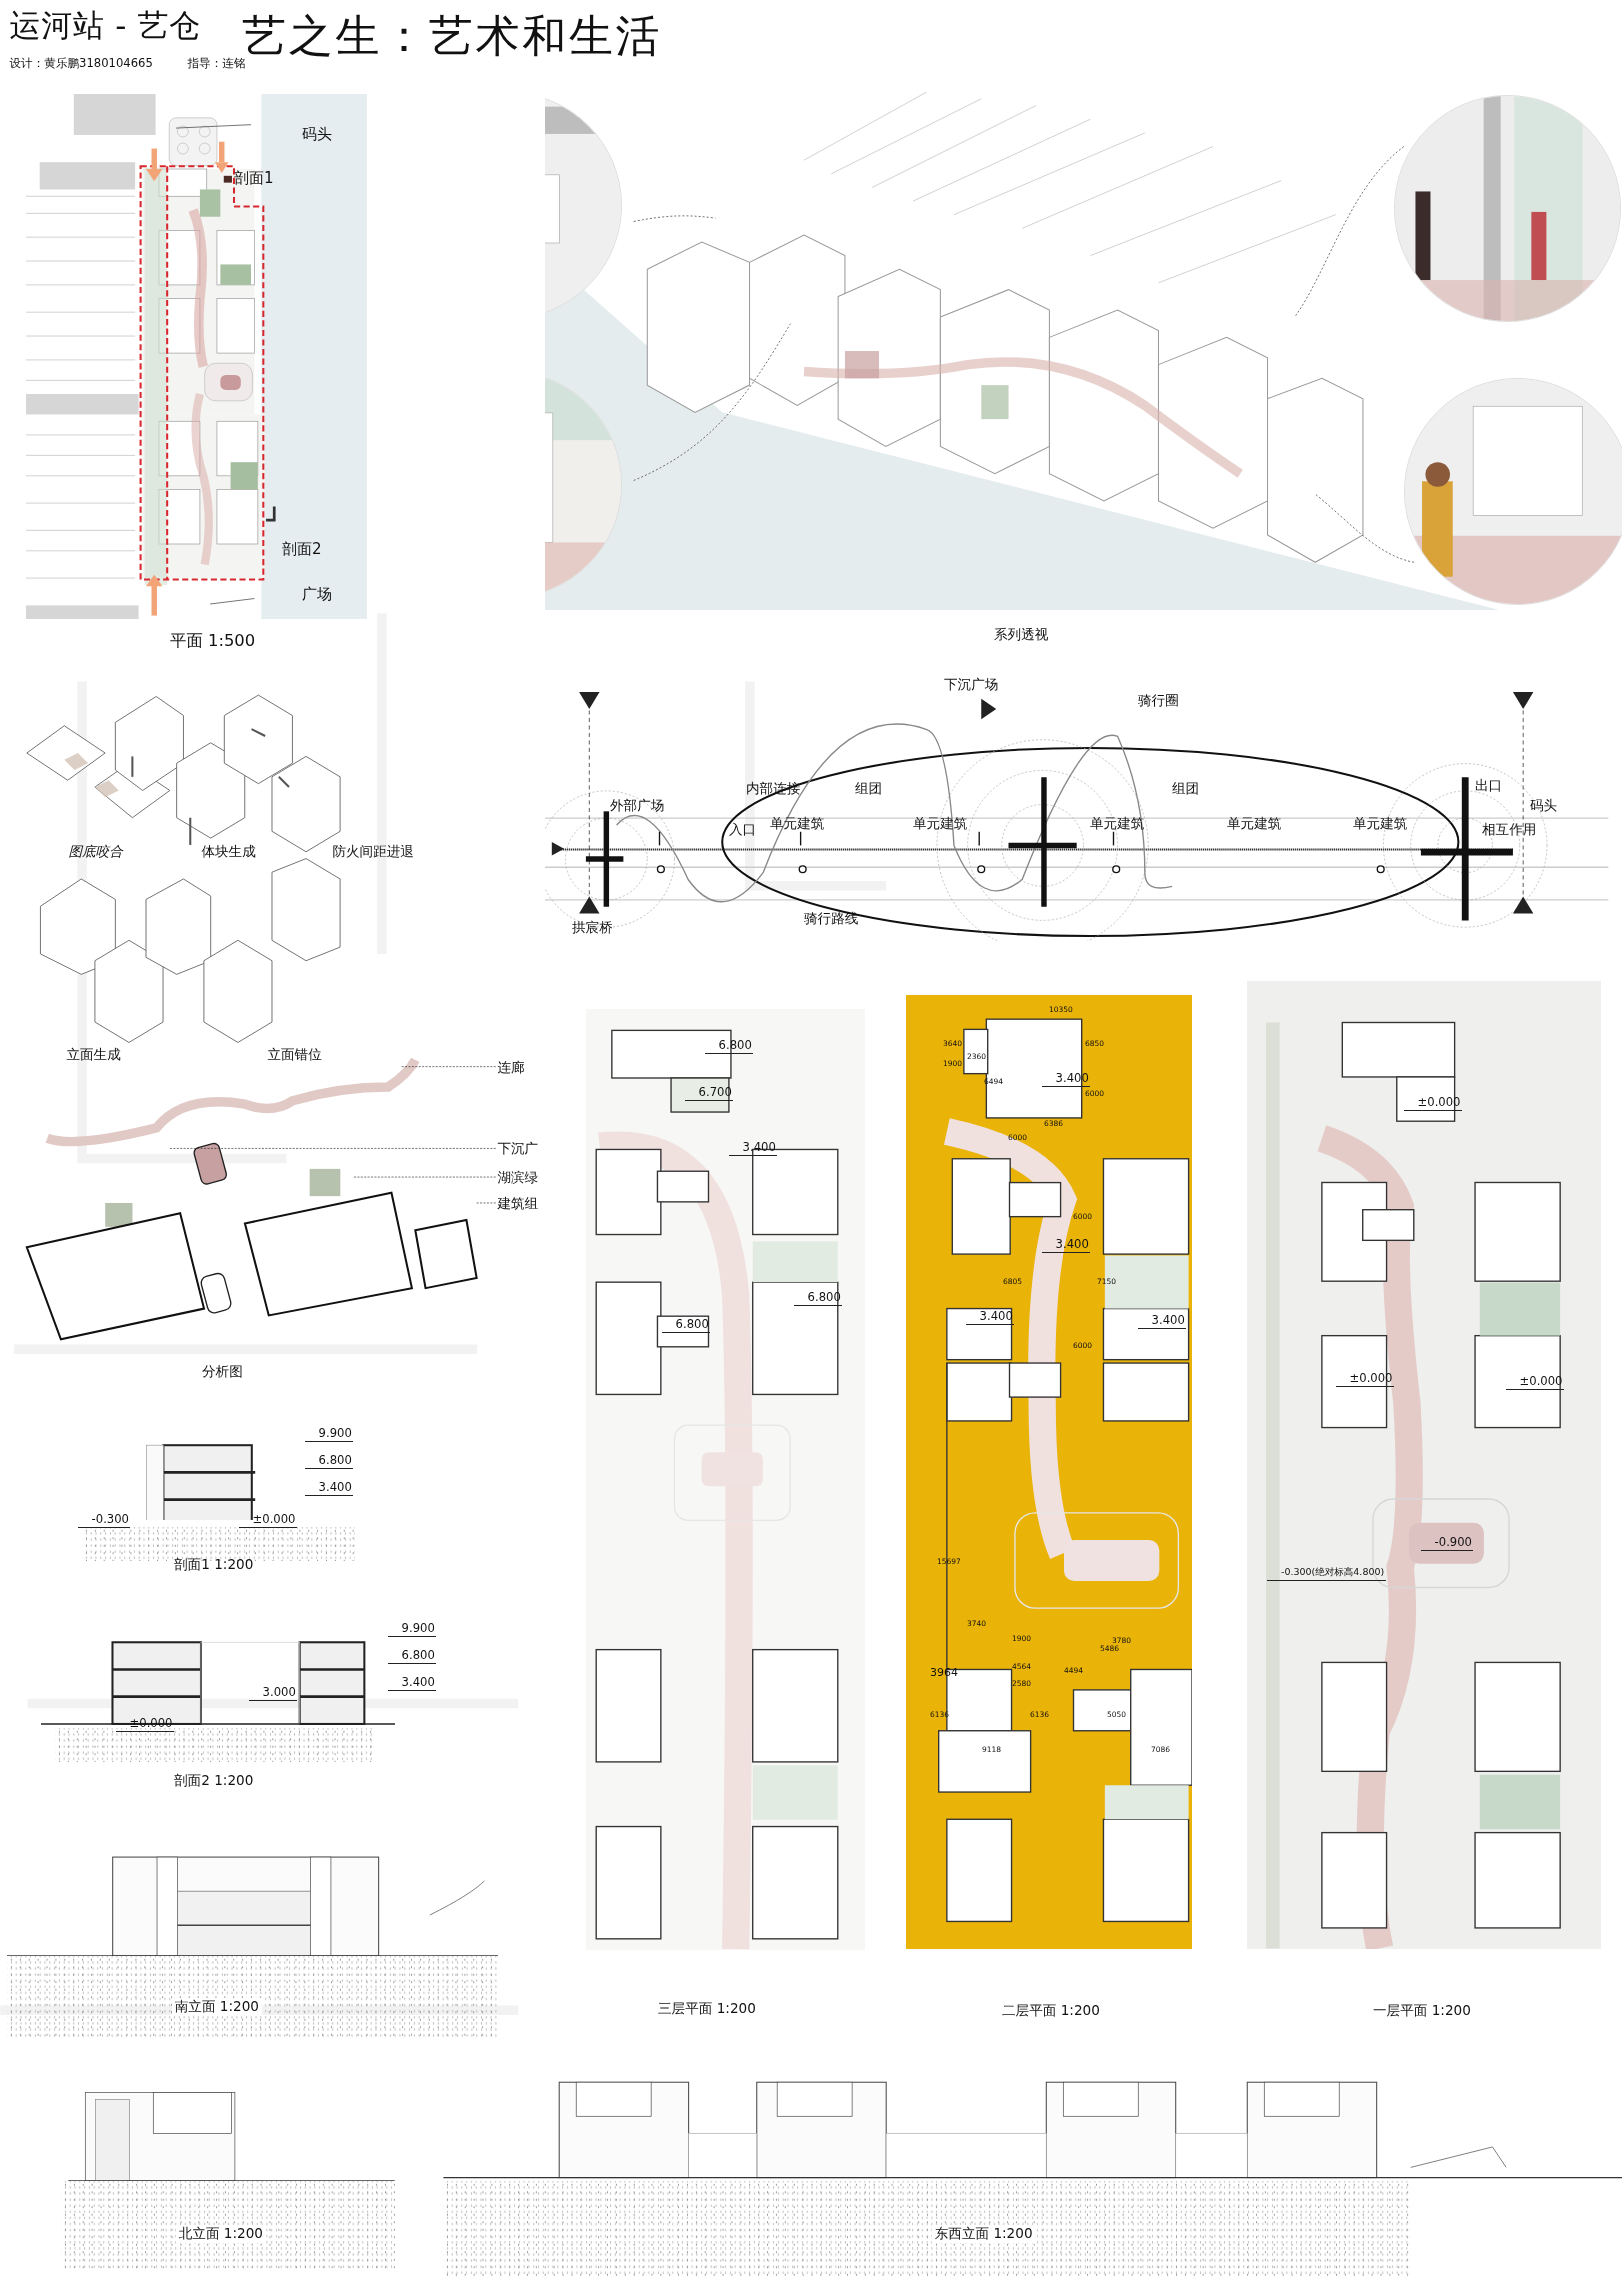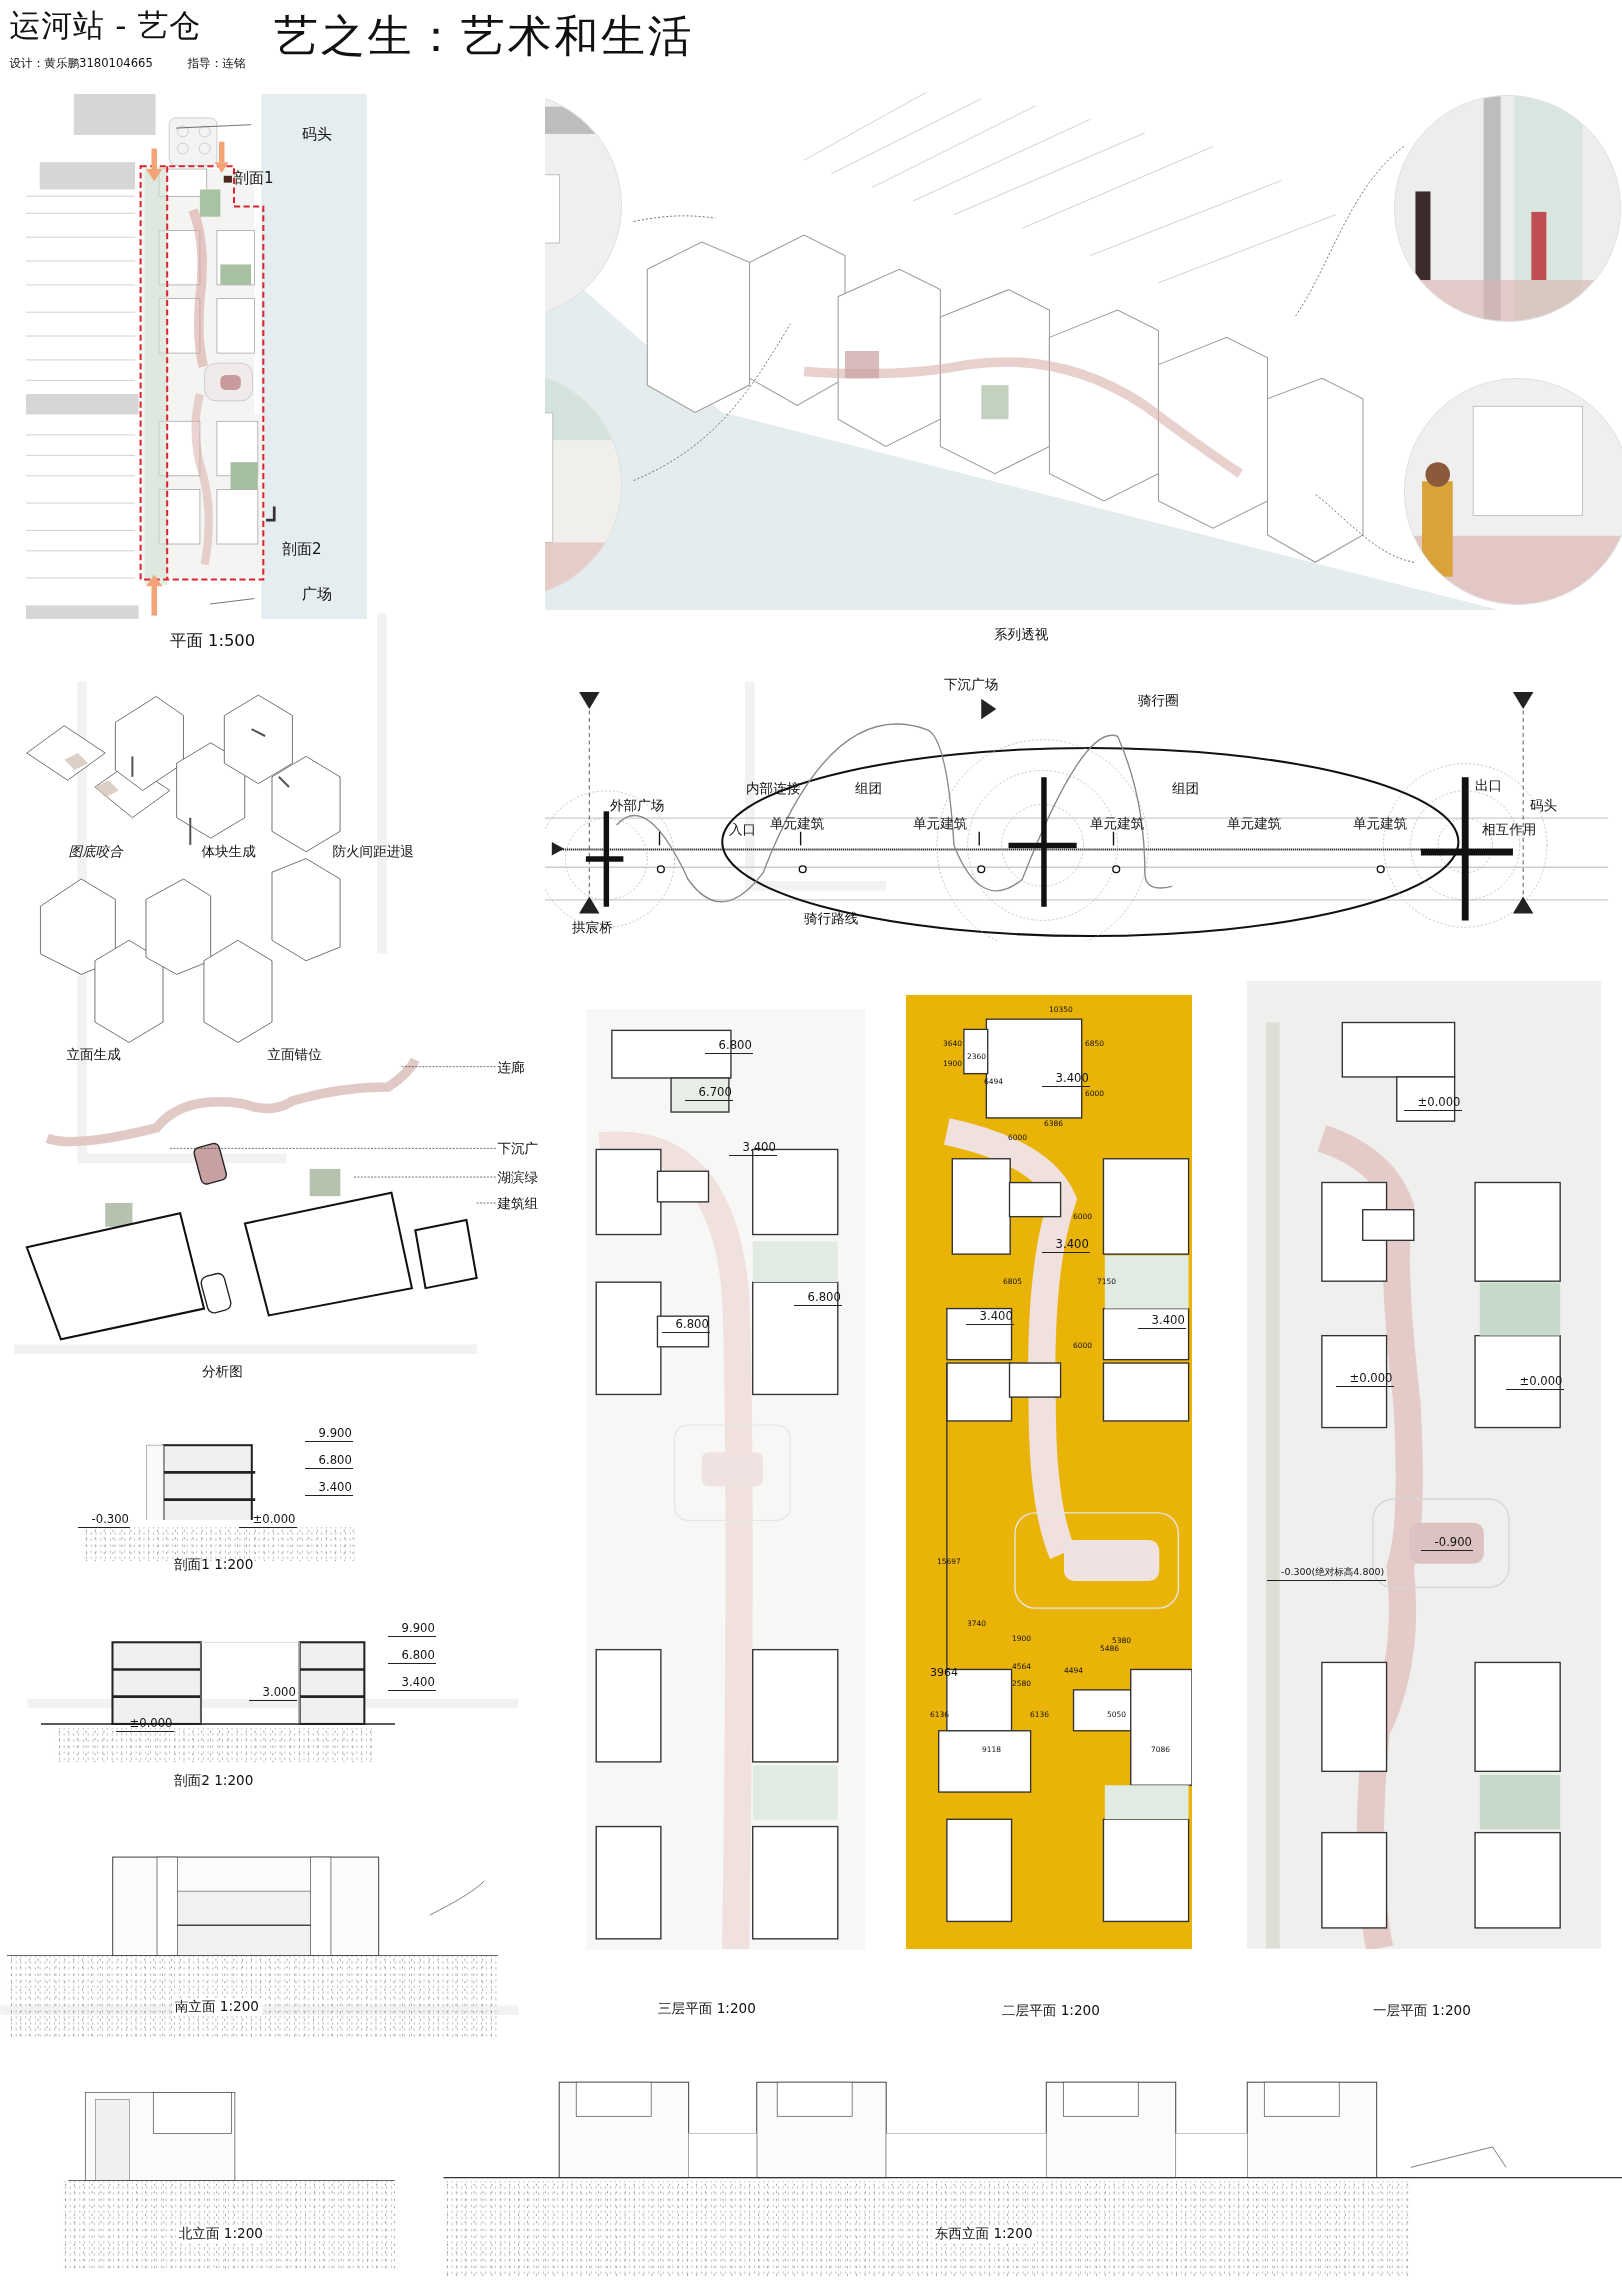--- a/index.html
+++ b/index.html
@@ -1,20 +1,20 @@
 <!DOCTYPE html>
 <html style="font-size:11px"><head>
 <meta charset="utf-8">
 <style>
   html,body{margin:0;padding:0;background:#fff;}
   body{width:1623px;height:2295px;position:relative;overflow:hidden;font-family:"DejaVu Sans","Liberation Sans",sans-serif;color:#111;}
   .abs{position:absolute;}
   .bgpattern{position:absolute;inset:0;pointer-events:none;}
   .title-left{left:9.5px;top:9.5px;font-size:31px;letter-spacing:0.7px;line-height:1;}
-  .title-main{left:242px;top:13.6px;font-size:44px;letter-spacing:2.7px;line-height:1;margin-left:32px;}
+  .title-main{left:242px;top:13.6px;font-size:44px;letter-spacing:2.7px;line-height:1;}
   .credits{left:9.5px;top:56px;font-size:11.6px;}
   .credits span{margin-right:31px;}
   .caption{font-size:16.4px;white-space:nowrap;}
   .caption-sm{font-size:13.6px;white-space:nowrap;}
   .label{font-size:15px;white-space:nowrap;}
   .lvl{font-size:11.6px;font-family:"DejaVu Sans",sans-serif;white-space:nowrap;}
   .lvl-mark{position:absolute;}
   .lvl-mark .t{display:block;border-bottom:1.4px solid #222;padding:0 1.4px 0.7px 13.6px;}
   .panel{position:absolute;overflow:hidden;}
   .circle{position:absolute;border-radius:50%;overflow:hidden;border:1.4px solid #ddd;background:#f1f1ef;}
@@ -495,21 +495,21 @@
   <div class="abs lvl" style="left:167px;top:346px;font-size:7.5px;">6000</div>
   <div class="abs lvl" style="left:31px;top:562px;font-size:7.5px;">15697</div>
   <div class="abs lvl" style="left:61px;top:624px;font-size:7.5px;">3740</div>
   <div class="abs lvl" style="left:106px;top:639px;font-size:7.5px;">1900</div>
   <div class="abs lvl" style="left:106px;top:667px;font-size:7.5px;">4564</div>
   <div class="abs lvl" style="left:24px;top:671px;font-size:11px;">3964</div>
   <div class="abs lvl" style="left:106px;top:684px;font-size:7.5px;">2580</div>
   <div class="abs lvl" style="left:24px;top:715px;font-size:7.5px;">6136</div>
   <div class="abs lvl" style="left:124px;top:715px;font-size:7.5px;">6136</div>
   <div class="abs lvl" style="left:76px;top:750px;font-size:7.5px;">9118</div>
-  <div class="abs lvl" style="left:206px;top:641px;font-size:7.5px;">5380</div>
+  <div class="abs lvl" style="left:206px;top:641px;font-size:7.5px;">3780</div>
   <div class="abs lvl" style="left:194px;top:649px;font-size:7.5px;">5486</div>
   <div class="abs lvl" style="left:158px;top:671px;font-size:7.5px;">4494</div>
   <div class="abs lvl" style="left:201px;top:715px;font-size:7.5px;">5050</div>
   <div class="abs lvl" style="left:245px;top:750px;font-size:7.5px;">7086</div>
   <div class="lvl-mark lvl" style="left:136px;top:76px;">
       <span class="t">3.400</span>
     </div>
   <div class="lvl-mark lvl" style="left:136px;top:242px;">
       <span class="t">3.400</span>
     </div>

